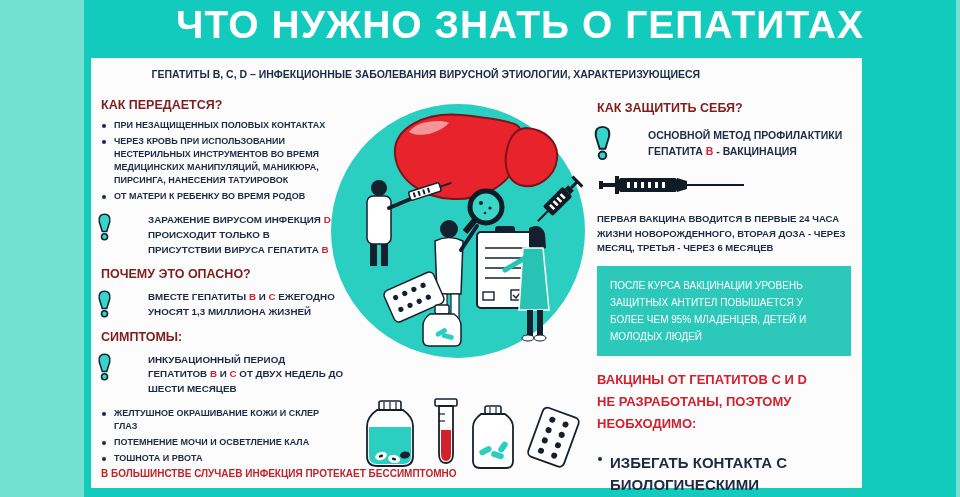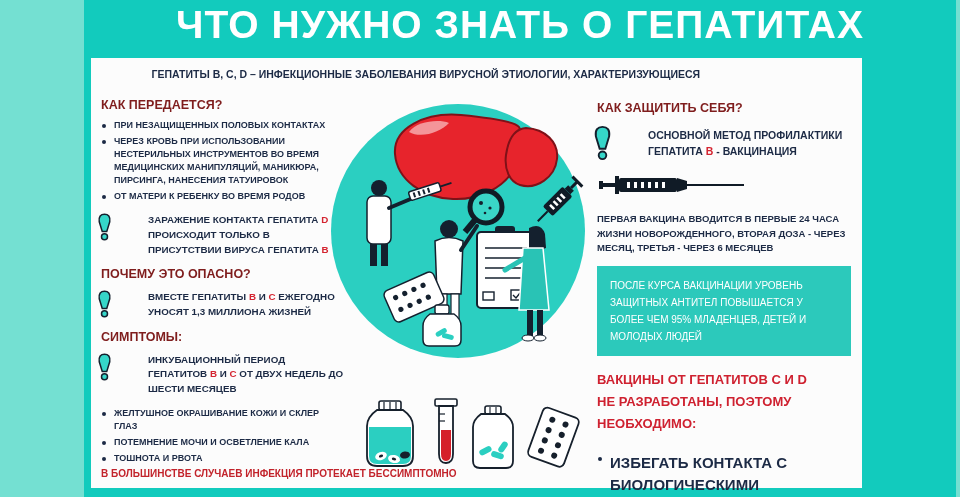--- a/index.html
+++ b/index.html
@@ -70,21 +70,21 @@
         <li>ЧЕРЕЗ КРОВЬ ПРИ ИСПОЛЬЗОВАНИИ НЕСТЕРИЛЬНЫХ ИНСТРУМЕНТОВ ВО ВРЕМЯ МЕДИЦИНСКИХ МАНИПУЛЯЦИЙ, МАНИКЮРА, ПИРСИНГА, НАНЕСЕНИЯ ТАТУИРОВОК</li>
         <li>ОТ МАТЕРИ К РЕБЕНКУ ВО ВРЕМЯ РОДОВ</li>
       </ul>
 
       <div class="warn">
         <svg width="15" height="30" viewBox="0 0 20 38">
           <path d="M10,2 C15,2 18,5 17,12 L13,25 L7,25 L3,12 C2,5 5,2 10,2 Z" fill="#35d6c9" stroke="#14202e" stroke-width="2"></path>
           <circle cx="10" cy="32" r="4" fill="#35d6c9" stroke="#14202e" stroke-width="2"></circle>
         </svg>
         <div class="wtxt">
-          <span>ЗАРАЖЕНИЕ КОНТАКТА ГЕПАТИТА </span><span class="rl">D</span><span> ПРОИСХОДИТ ТОЛЬКО В ПРИСУТСТВИИ ВИРУСА ГЕПАТИТА </span><span class="rl">В</span>
+          <span>ЗАРАЖЕНИЕ ВИРУСОМ ИНФЕКЦИЯ </span><span class="rl">D</span><span> ПРОИСХОДИТ ТОЛЬКО В ПРИСУТСТВИИ ВИРУСА ГЕПАТИТА </span><span class="rl">В</span>
         </div>
       </div>
 
       <h2 class="sec">ПОЧЕМУ ЭТО ОПАСНО?</h2>
 
       <div class="warn">
         <svg width="15" height="30" viewBox="0 0 20 38">
           <path d="M10,2 C15,2 18,5 17,12 L13,25 L7,25 L3,12 C2,5 5,2 10,2 Z" fill="#35d6c9" stroke="#14202e" stroke-width="2"></path>
           <circle cx="10" cy="32" r="4" fill="#35d6c9" stroke="#14202e" stroke-width="2"></circle>
         </svg>

